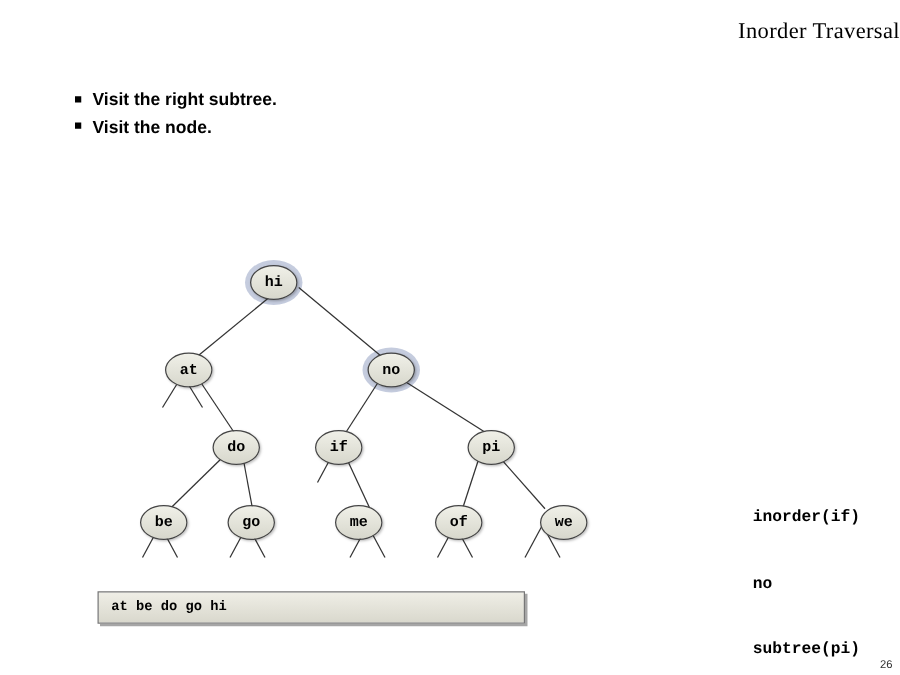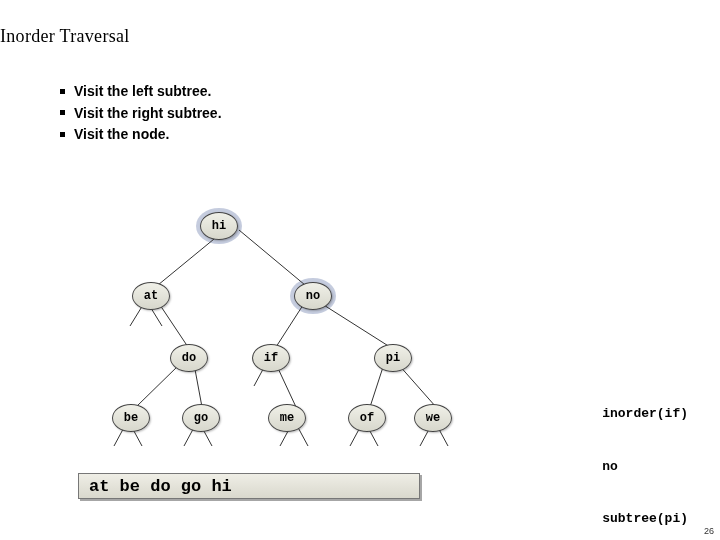--- a/index.html
+++ b/index.html
@@ -7,24 +7,24 @@
     padding: 0;
     width: 720px;
     height: 540px;
     background: #fff;
     font-family: Verdana, Geneva, sans-serif;
     font-size: 13px;
     position: relative;
     color: #000;
   }
   .title {
-    text-align: left;
+    text-align: right;
     font-family: Georgia, 'Times New Roman', serif;
     font-size: 18px;
-    padding-top: 26px;
+    padding-top: 14px;
     letter-spacing: 0.3px;
   }
   .desc {
     margin: 34px 0 0 54px;
     font-size: 14px;
     line-height: 1.55;
   }
   .desc .heading {
     font-weight: bold;
     font-family: Georgia, 'Times New Roman', serif;
@@ -106,42 +106,41 @@
   .outbar {
     position: absolute;
     left: 78px;
     top: 473px;
     width: 330px;
     height: 24px;
     border: 1px solid #777;
     background: linear-gradient(#efeee6, #d9d8cd);
     font-family: "Courier New", monospace;
     font-weight: bold;
-    font-size: 17px;
+    font-size: 11px;
     padding-left: 10px;
     display: flex;
     align-items: center;
     box-shadow: 2px 2px 0 rgba(0,0,0,0.35);
   }
   .pagenum {
     position: absolute;
     right: 6px;
     bottom: 4px;
     font-size: 9px;
     color: #333;
   }
 </style>
 </head>
 <body>
 
 <div class="title">Inorder Traversal</div>
 
 <div class="desc">
   <ul>
-    <li>Visit the left subtree.</li>
     <li>Visit the right subtree.</li>
     <li>Visit the node.</li>
   </ul>
 </div>
 
 <div class="tree">
   <svg class="edges">
 
     <line x1="66" y1="100" x2="50" y2="126"></line>
     <line x1="66" y1="100" x2="82" y2="126"></line>
@@ -172,21 +171,21 @@
   <div class="node hl" style="left:120px; top:12px;">hi</div>
   <div class="node" style="left:52px;  top:82px;">at</div>
   <div class="node hl" style="left:214px; top:82px;">no</div>
   <div class="node" style="left:90px;  top:144px;">do</div>
   <div class="node" style="left:172px; top:144px;">if</div>
   <div class="node" style="left:294px; top:144px;">pi</div>
   <div class="node" style="left:32px;  top:204px;">be</div>
   <div class="node" style="left:102px; top:204px;">go</div>
   <div class="node" style="left:188px; top:204px;">me</div>
   <div class="node" style="left:268px; top:204px;">of</div>
-  <div class="node" style="left:334px; top:204px;">we</div>
+  <div class="node" style="left:352px; top:204px;">we</div>
 </div>
 
 <div class="stack">
   <div>inorder(if)</div>
   <div>no</div>
   <div>subtree(pi)</div>
 </div>
 
 <div class="outbar">at be do go hi</div>
 

